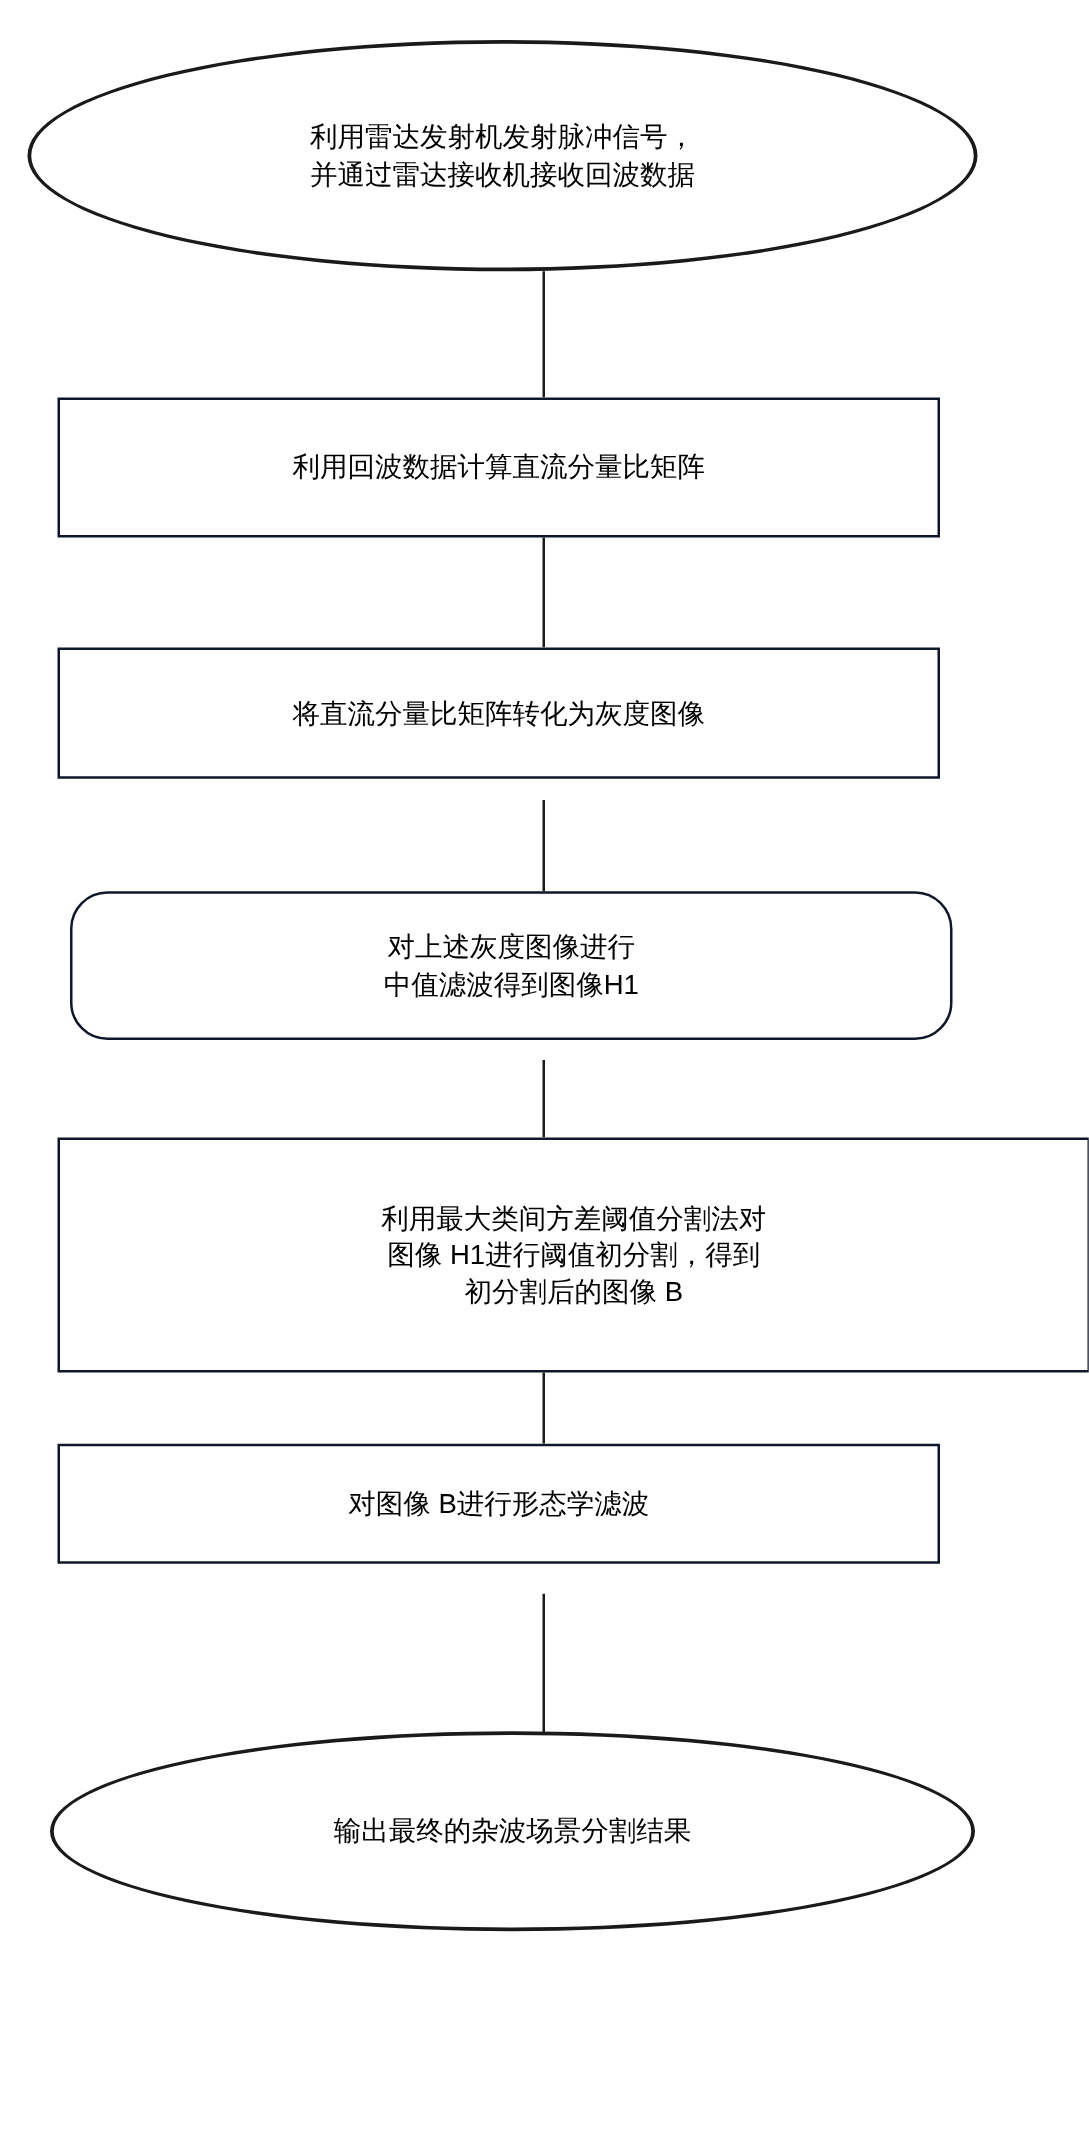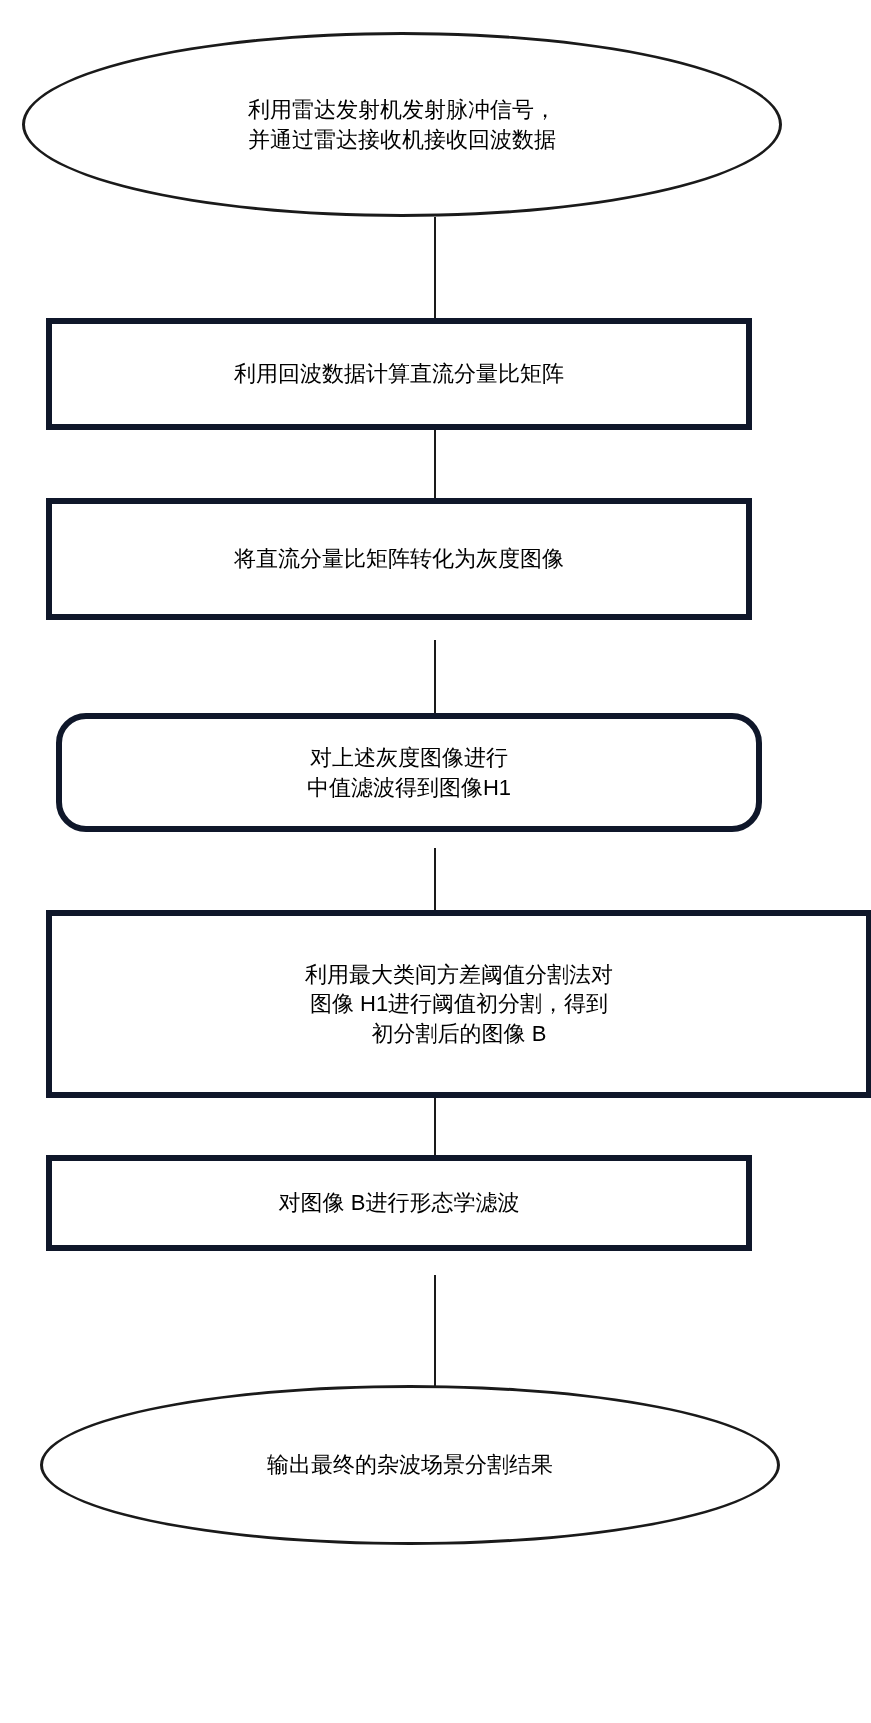--- a/index.html
+++ b/index.html
@@ -33,34 +33,34 @@
     line-height: 1.32;
     white-space: pre-line;
     font-size: 22px;
   }
   .terminator {
     border: 3px solid #1a1a1a;
     border-radius: 50%;
     background: #ffffff;
   }
   .process {
-    border: 6px solid #0f172a;
+    border: 2px solid #0f172a;
     background: #ffffff;
   }
   .connector {
     position: absolute;
     width: 2px;
     background: #1a1a1a;
     left: 434px;
   }
 
   
   #node-start   { left: 22px;  top: 32px;   width: 760px; height: 185px; }
   #node-step1   { left: 46px;  top: 318px;  width: 706px; height: 112px; }
-  #node-step2   { left: 46px;  top: 498px;  width: 706px; height: 122px; }
+  #node-step2   { left: 46px;  top: 518px;  width: 706px; height: 105px; }
   #node-step3   { left: 56px;  top: 713px;  width: 706px; height: 119px; border-radius: 30px; }
   #node-step4   { left: 46px;  top: 910px;  width: 826px; height: 188px; }
   #node-step5   { left: 46px;  top: 1155px; width: 706px; height: 96px; }
   #node-end     { left: 40px;  top: 1385px; width: 740px; height: 160px; }
 
   
   #conn-1 { top: 217px;  height: 101px; }
   #conn-2 { top: 430px;  height: 88px; }
   #conn-3 { top: 640px;  height: 73px; }
   #conn-4 { top: 848px;  height: 62px; }

